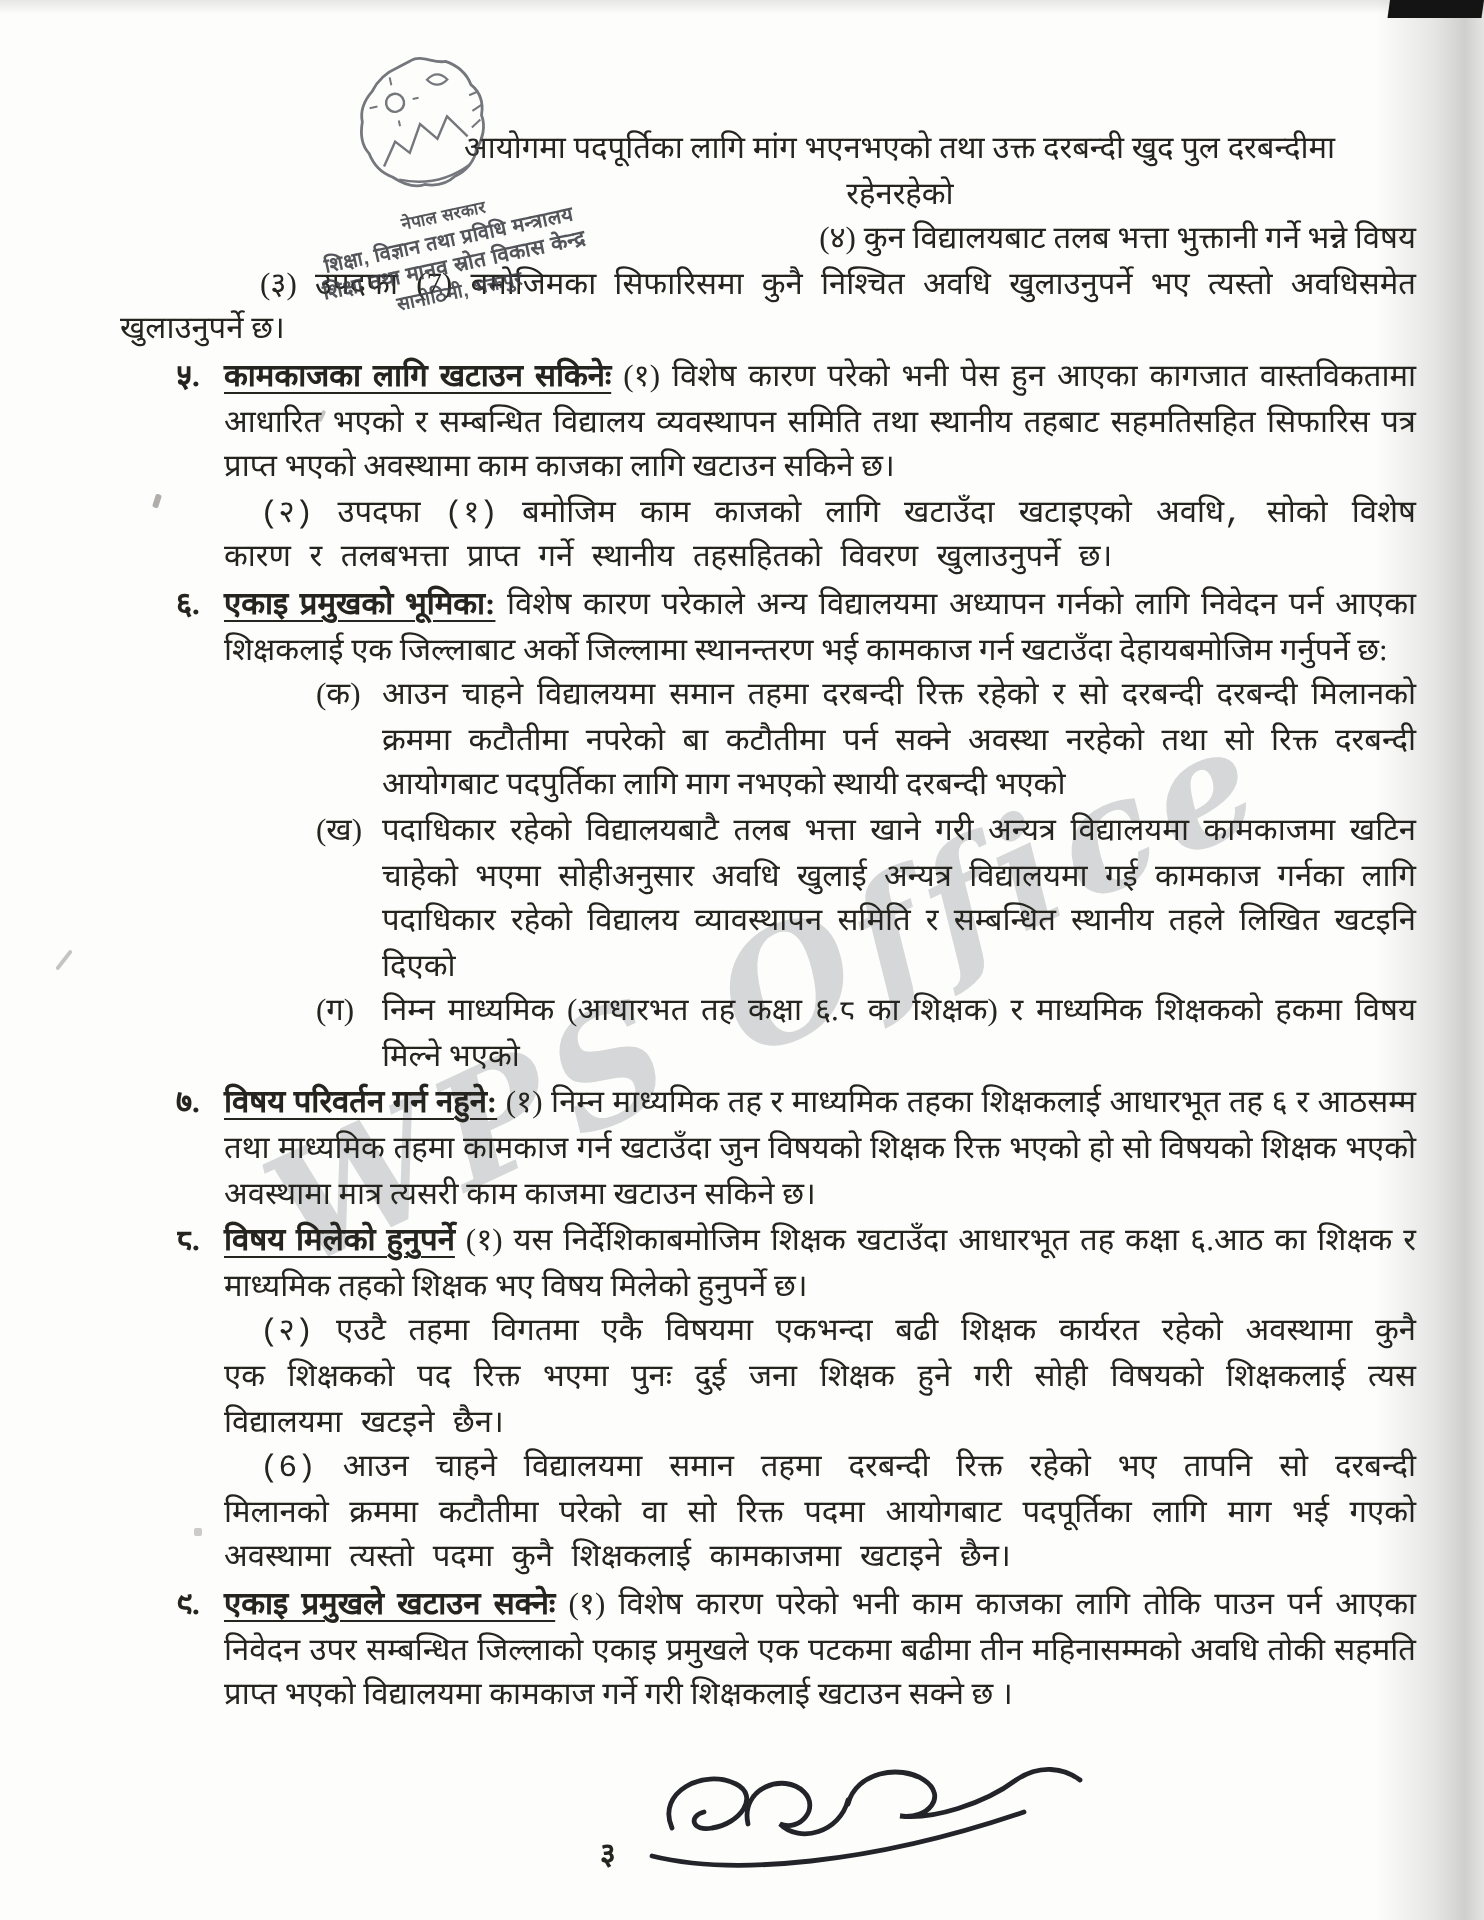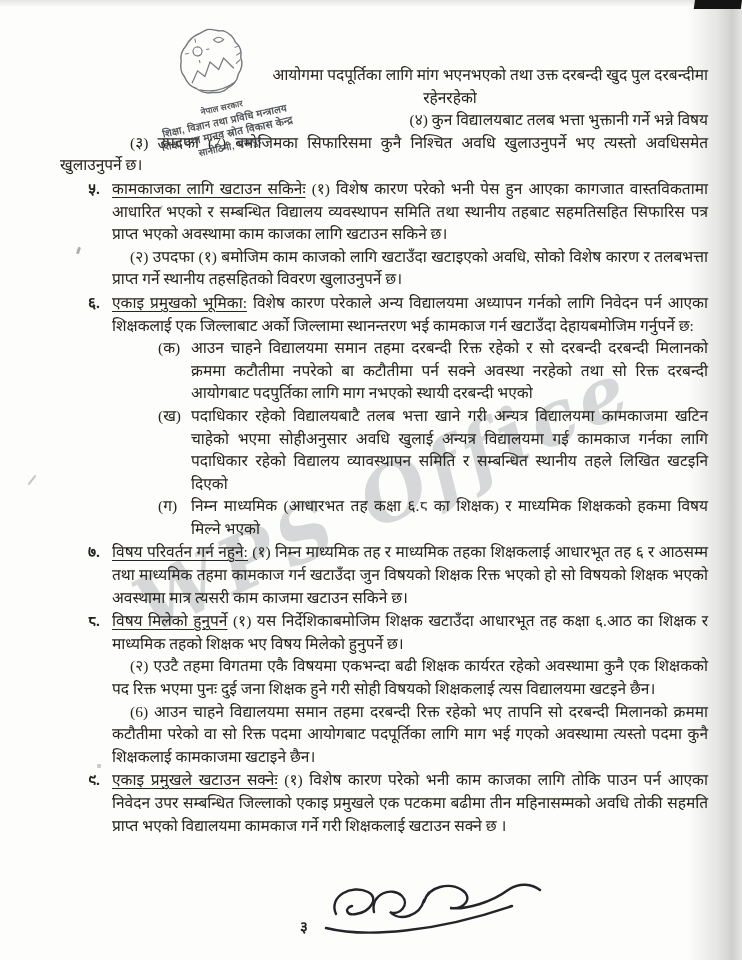--- a/index.html
+++ b/index.html
@@ -61,28 +61,28 @@
   .stamp-line.s3{font-size:10.5px;}
   .stamp-line.s4{font-size:9.5px;}
   
   .doc-body{
     position:relative;z-index:2;
     padding:64px 34px 0 60px;
     font-size:15.5px;line-height:22.6px;
     text-align:justify;
   }
   .doc-body p{margin:0;}
-  .intro-l1{margin-left:172px !important;text-align:right;}
+  .intro-l1{margin-left:172px !important;text-align:left;}
   .intro-l2{margin-left:132px !important;text-align:center;}
   .intro-item4{margin-left:104px !important;text-align:right;}
   .intro-p3{text-indent:70px;}
   .section{position:relative;margin-left:52px;margin-top:1px;}
   .sec-num{position:absolute;left:-24px;top:0;font-weight:bold;}
-  .sec-title{font-weight:normal;text-decoration:underline;text-underline-offset:3px;text-decoration-thickness:1px;}
-  .sub-para{text-indent:18px;}
+  .sec-title{font-weight:bold;text-decoration:underline;text-underline-offset:3px;text-decoration-thickness:1px;}
+  .sub-para{text-indent:18px;font-family:Liberation Mono, monospace;}
   .items{margin-left:46px;}
   .item{position:relative;padding-left:33px;}
   .item-label{position:absolute;left:0;top:0;}
   
   .signature{position:absolute;left:316px;top:880px;z-index:4;}
   .page-number{
     position:absolute;left:300px;top:916px;z-index:4;
     font-size:15px;font-weight:bold;color:#26241f;
     font-family:"Liberation Serif","DejaVu Serif",serif;
   }

